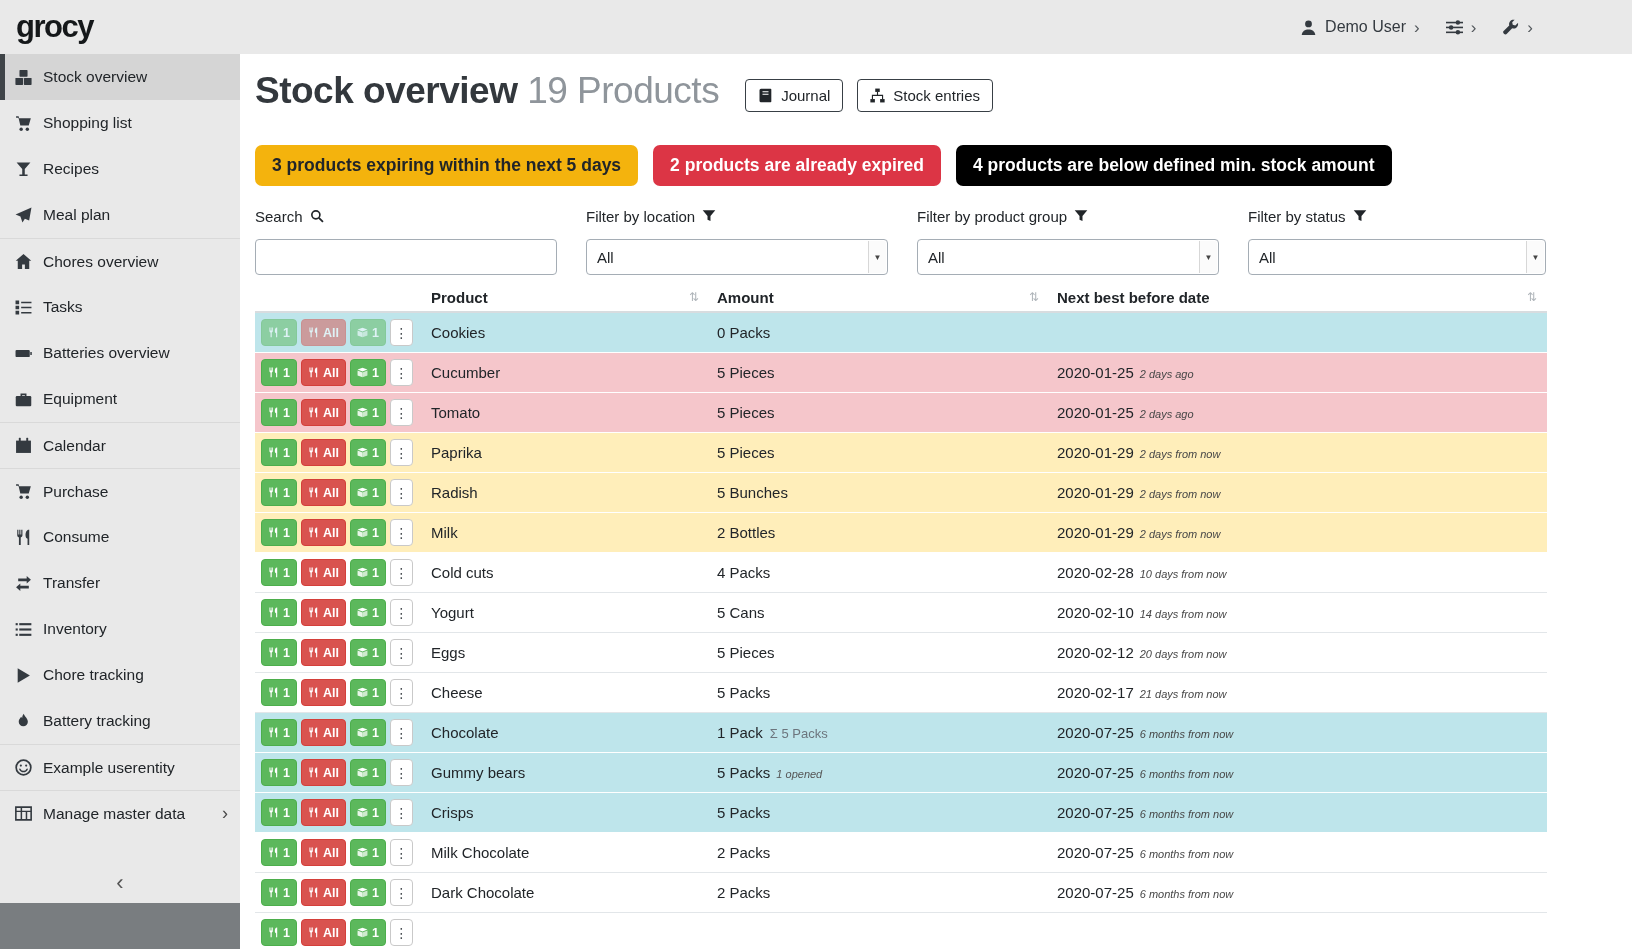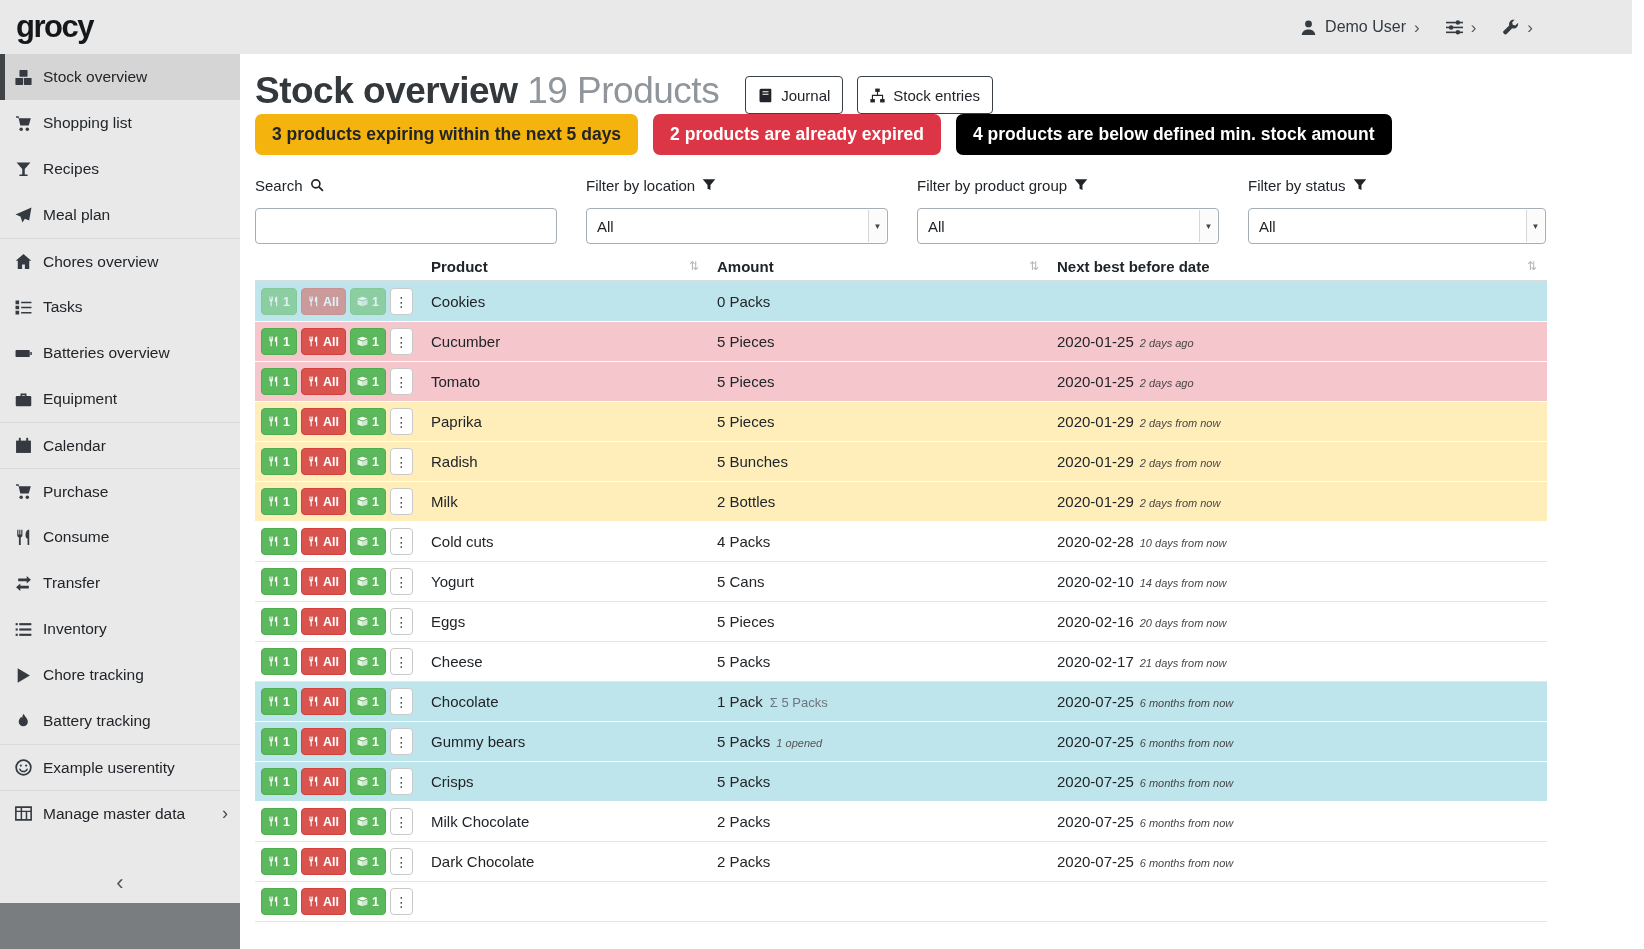--- a/index.html
+++ b/index.html
@@ -22,28 +22,28 @@
   .side-item .icon{color:#343a40;}
   .side-item.active{background:#d5d5d5;border-left:5px solid #3f4448;padding-left:10px;}
   .side-item.divided{border-top:1px solid #d9d9d9;}
   .side-label{white-space:nowrap;}
   .side-chev{margin-left:auto;color:#4a4a4a;font-size:18px;}
   .side-collapse{position:absolute;left:0;right:0;bottom:46px;height:40px;display:flex;align-items:center;justify-content:center;color:#555;font-size:22px;cursor:pointer;}
   .side-footer{position:absolute;left:0;right:0;bottom:0;height:46px;background:#797d80;}
 
   
   .main{position:absolute;left:240px;top:54px;right:0;bottom:0;background:#fff;padding:14px 0 0 15px;box-sizing:border-box;overflow:hidden;}
-  .title-row{display:flex;}
+  .title-row{display:flex;align-items:center;}
   h1{margin:0;font-size:37px;line-height:46px;font-weight:600;color:#33383d;letter-spacing:-.5px;white-space:nowrap;}
   .subtitle{color:#8f959b;font-weight:400;}
   .top-actions{display:flex;gap:14px;margin-left:26px;margin-top:8px;}
   .btn-outline{display:inline-flex;align-items:center;gap:8px;background:#fff;border:1px solid #383f45;border-radius:4px;padding:7px 12px;font-size:15px;color:#212529;cursor:pointer;font-family:inherit;white-space:nowrap;}
   .btn-outline .icon{width:15px;height:15px;}
 
-  .alerts{display:flex;gap:15px;margin-top:0;text-align:center;}
+  .alerts{display:flex;gap:15px;margin-top:31px;text-align:center;}
   .alert{border-radius:7px;padding:10px 17px;font-size:17.5px;font-weight:700;color:#fff;cursor:pointer;white-space:nowrap;}
   .alert.warning{color:#212529;}
 
   
   .filters{display:grid;grid-template-columns:302px 302px 302px 298px;column-gap:29px;margin-top:20px;}
   .flabel{display:flex;align-items:center;gap:7px;font-size:15px;color:#212529;height:20px;}
   .flabel .icon{width:14px;height:14px;color:#212529;}
   .control{display:block;margin-top:13px;height:36px;border:1px solid #a5adb5;border-radius:4px;background:#fff;box-sizing:border-box;font-size:15px;color:#212529;}
   input.control{width:100%;padding:0 10px;font-family:inherit;outline:none;}
   .select{position:relative;display:flex;align-items:center;padding:0 26px 0 10px;cursor:pointer;}
@@ -699,21 +699,21 @@
                     <path d="M.8 5.2L8 8v7L.8 12.2z" opacity=".85"></path>
                     <path d="M15.2 5.2L8 8v7l7.2-2.8z" opacity=".7"></path>
                   </svg>
                 </span>
                 <span>1</span>
               </button>
               <button class="rbtn dots">⋮</button>
             </div>
             <div class="cell product">Eggs</div>
             <div class="cell amount"><span>5 Pieces</span></div>
-            <div class="cell date"><span>2020-02-16</span><span class="note">20 days from now</span></div>
+            <div class="cell date"><span>2020-02-12</span><span class="note">20 days from now</span></div>
           </div>
           <div class="trow ">
             <div class="cell acts">
               <button class="rbtn green">
                 <span class="icon">
                   <svg viewBox="0 0 16 16">
                     <path d="M2.1.8h1.1v4.4h.8V.8h1.1v4.4h.8V.8H7v5.1c0 1-.7 1.8-1.6 2V15H3.7V7.9c-.9-.2-1.6-1-1.6-2z"></path>
                     <path d="M12.9.8c-1.8 0-3 2.3-3 5 0 1.9.8 3 1.9 3.3V15h1.6V.8z"></path>
                   </svg>
                 </span>

